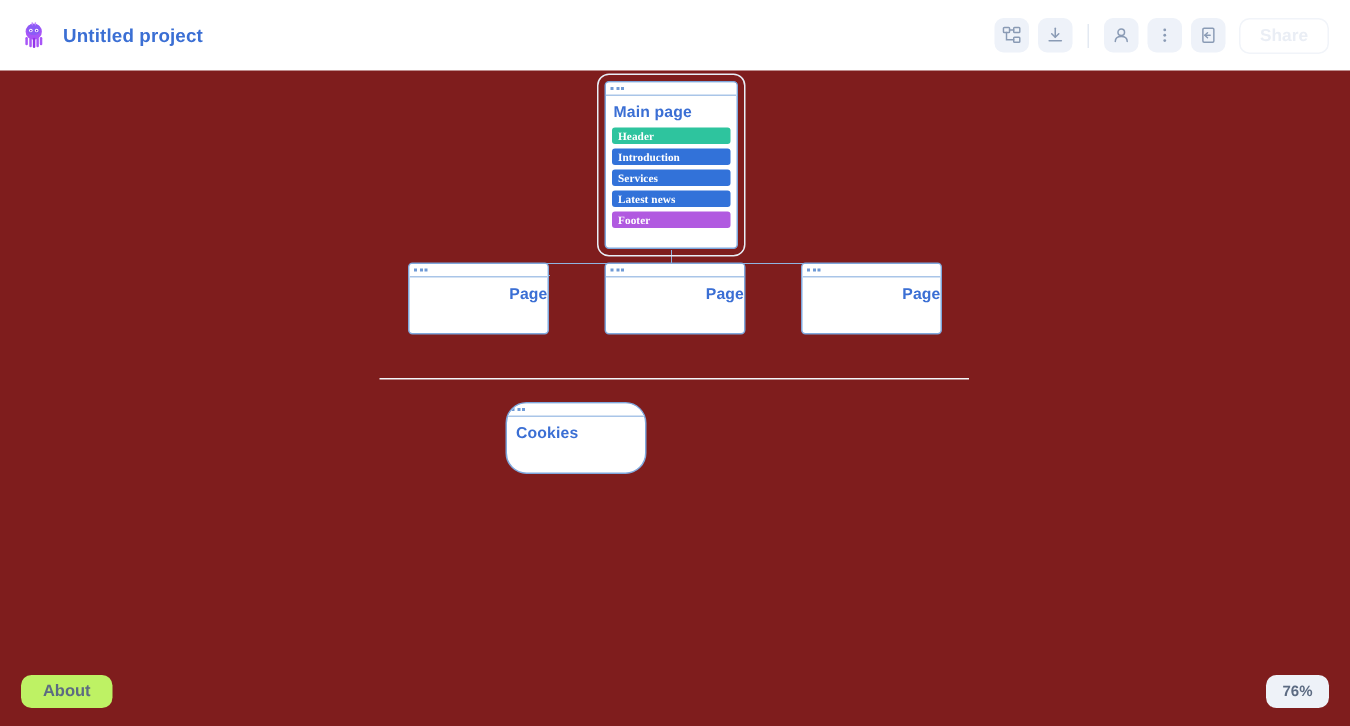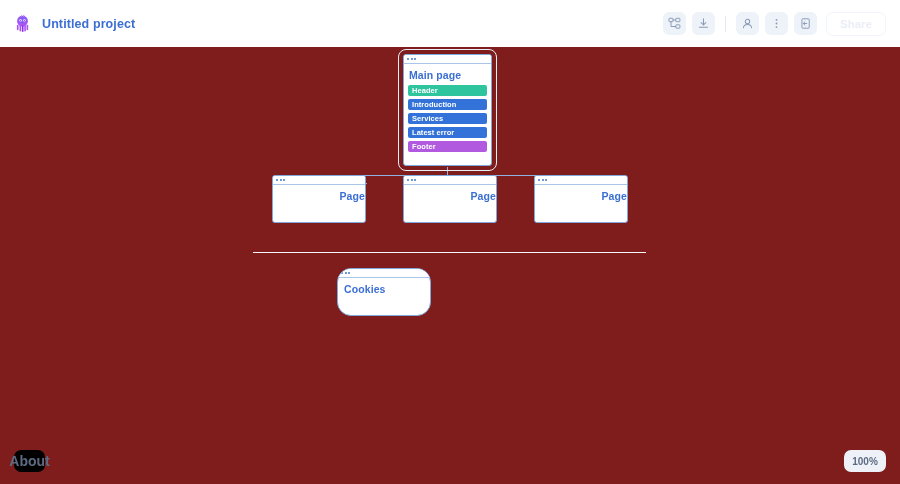--- a/index.html
+++ b/index.html
@@ -173,20 +173,21 @@
     border-radius: 2px;
     display: flex;
     align-items: center;
     padding-left: 4px;
     color: #ffffff;
     font-size: 7.5px;
     font-weight: bold;
     letter-spacing: .05px;
     white-space: nowrap;
     overflow: hidden;
+    font-family: Liberation Serif, serif;
   }
 
   
   .node-page { width: 94px; height: 48px; text-align: right; }
   .node-p1 { left: 272px; top: 128px; }
   .node-p2 { left: 403px; top: 128px; }
   .node-p3 { left: 534px; top: 128px; }
 
   
   .node-leaf { width: 94px; height: 48px; border-radius: 14px; }
@@ -201,27 +202,27 @@
     width: 393px;
     height: 1px;
     background: #f4f6fa;
   }
 
   
   .about-btn {
     position: absolute;
     left: 14px;
     bottom: 12px;
-    width: 31px;
+    width: 61px;
     height: 22px;
     border-radius: 7px;
-    background: #000000;
+    background: #bef264;
     border: none;
     color: #5c6b82;
-    font-size: 14px;
+    font-size: 11px;
     font-weight: bold;
     font-family: "Liberation Sans", sans-serif;
     display: flex;
     align-items: center;
     justify-content: center;
     cursor: pointer;
   }
 
   .zoom-pill {
     position: absolute;
@@ -336,21 +337,21 @@
     <div class="node-titlebar">
       <i></i>
         <i></i>
         <i></i>
     </div>
     <div class="node-name">Main page</div>
     <div class="sections">
       <div class="section-bar" style="background:#2ec49e">Header</div>
       <div class="section-bar" style="background:#3272d9">Introduction</div>
       <div class="section-bar" style="background:#3272d9">Services</div>
-      <div class="section-bar" style="background:#3272d9">Latest error</div>
+      <div class="section-bar" style="background:#3272d9">Latest news</div>
       <div class="section-bar" style="background:#b15ae0">Footer</div>
     </div>
   </div>
 
   <div class="node node-page node-p1">
     <div class="node-titlebar">
         <i></i>
         <i></i>
         <i></i>
       </div>
@@ -381,13 +382,13 @@
         <i></i>
         <i></i>
       </div>
     <div class="node-name">Cookies</div>
   </div>
 
 
 </div>
 
 <button class="about-btn">About</button>
-<button class="zoom-pill">100%</button>
+<button class="zoom-pill">76%</button>
 
 </body></html>

